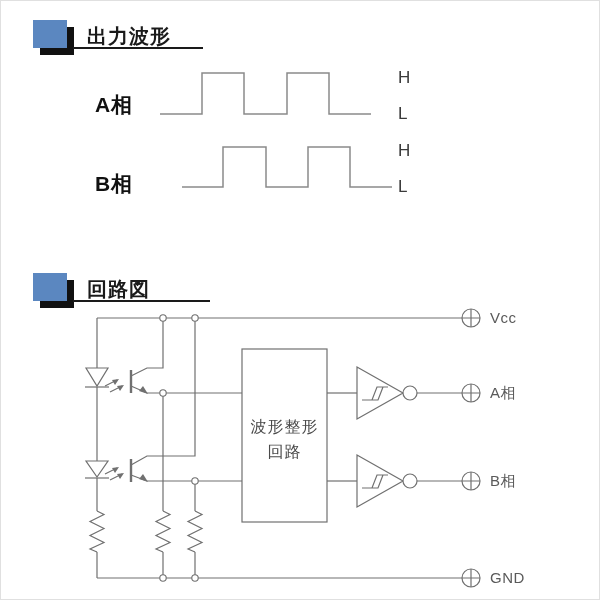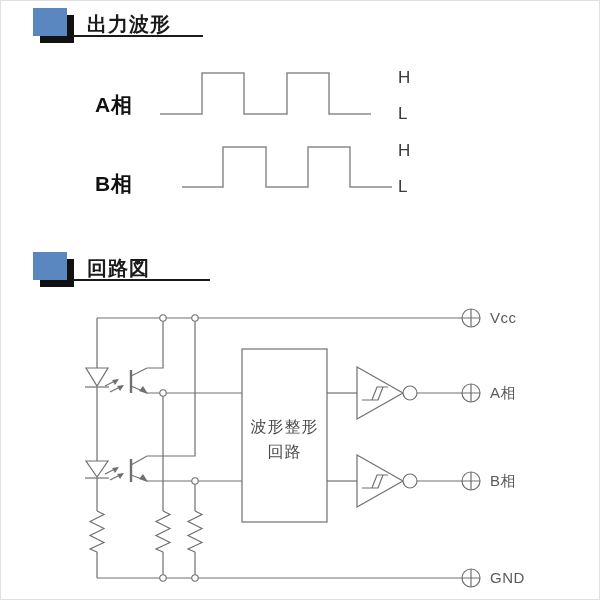--- a/index.html
+++ b/index.html
@@ -38,28 +38,28 @@
   .ckt-thick{fill:none;stroke:#707070;stroke-width:2.4px;}
   .shape{fill:#ffffff;stroke:#707070;stroke-width:1.2px;}
   .dot{fill:#ffffff;stroke:#707070;stroke-width:1.1px;}
   .solid{fill:#707070;stroke:none;}
   .ckt-label{font-size:15px;fill:#5a5a5a;letter-spacing:0.5px;}
   .box-label{font-size:16px;fill:#4a4a4a;text-anchor:middle;letter-spacing:1px;}
 </style>
 </head>
 <body>
 
-<div class="sec-header" style="top:8px">
+<div class="sec-header" style="top:20px">
   <div class="shadow"></div>
   <div class="square"></div>
   <div class="title">出力波形</div>
   <div class="rule r1"></div>
 </div>
 
-<div class="sec-header" style="top:252px">
+<div class="sec-header" style="top:273px">
   <div class="shadow"></div>
   <div class="square"></div>
   <div class="title">回路図</div>
   <div class="rule r2"></div>
 </div>
 
 <svg width="600" height="600" viewBox="0 0 600 600">
 
   <g>
     <text class="wave-label" x="114" y="112" text-anchor="middle">A相</text>

